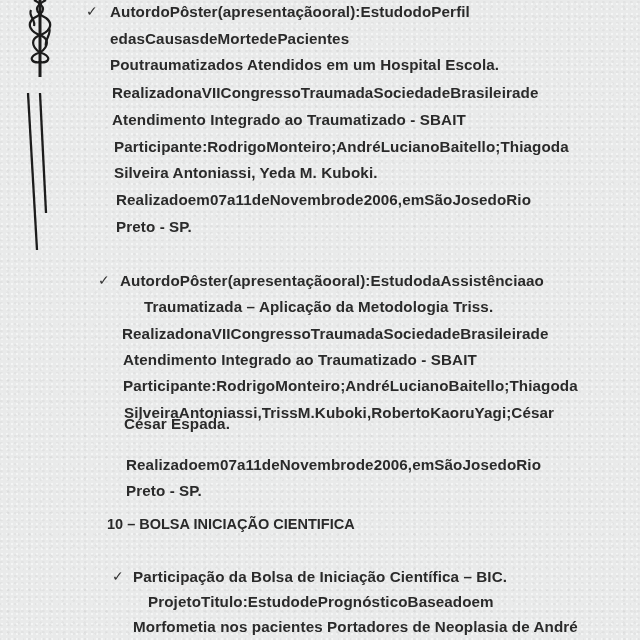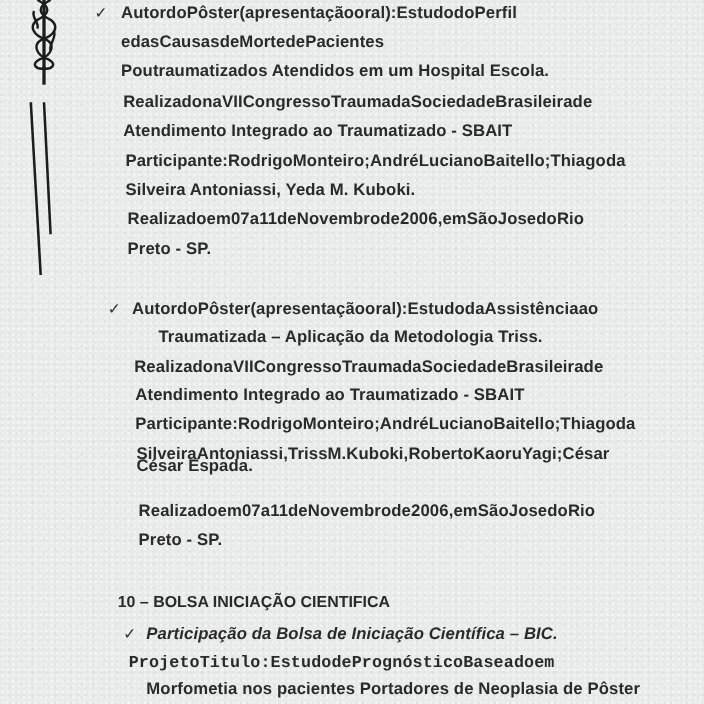--- a/index.html
+++ b/index.html
@@ -156,26 +156,26 @@
       <span>Novembro</span>
       <span>de</span>
       <span>2006,</span>
       <span>em</span>
       <span>São</span>
       <span>Jose</span>
       <span>do</span>
       <span>Rio</span>
     </div>
     <div class="line" style="left: 126px; top: 482.4px;">Preto - SP.</div>
-    <div class="heading" style="left: 107px; top: 540px;">10 – BOLSA INICIAÇÃO CIENTIFICA</div>
+    <div class="heading" style="left: 107px; top: 516px;">10 – BOLSA INICIAÇÃO CIENTIFICA</div>
     <span class="check" style="left: 112px; top: 568px;">✓</span>
-    <div class="line" style="left: 133px; top: 568px; font-style: italic;">Participação da Bolsa de Iniciação Científica – BIC.</div>
-    <div class="line justify" style="left: 117px; top: 593px; width: 469px; font-family: Liberation Mono, monospace;">
+    <div class="line" style="left: 133px; top: 568px;">Participação da Bolsa de Iniciação Científica – BIC.</div>
+    <div class="line justify" style="left: 148px; top: 593px; width: 469px;">
       <span>Projeto</span>
       <span>Titulo:</span>
       <span>Estudo</span>
       <span>de</span>
       <span>Prognóstico</span>
       <span>Baseado</span>
       <span>em</span>
     </div>
-    <div class="line" style="left: 133px; top: 618px;">Morfometia nos pacientes  Portadores de Neoplasia de Pôster</div>
+    <div class="line" style="left: 133px; top: 618px;">Morfometia nos pacientes  Portadores de Neoplasia de André</div>
   </div>
 
 </body></html>

